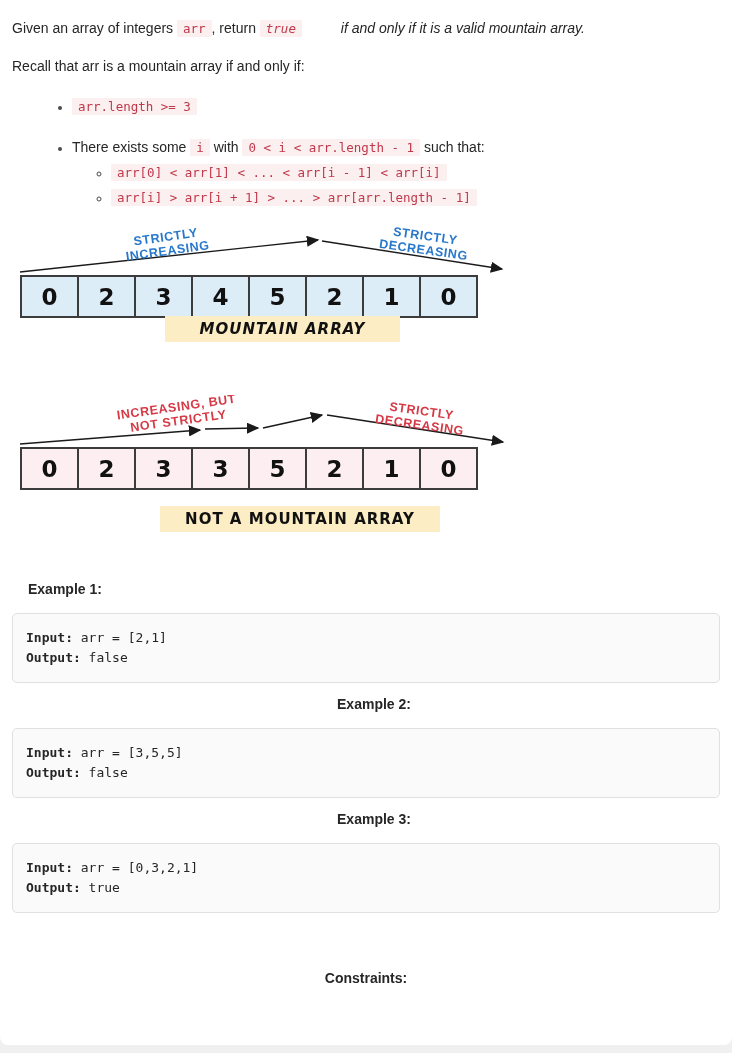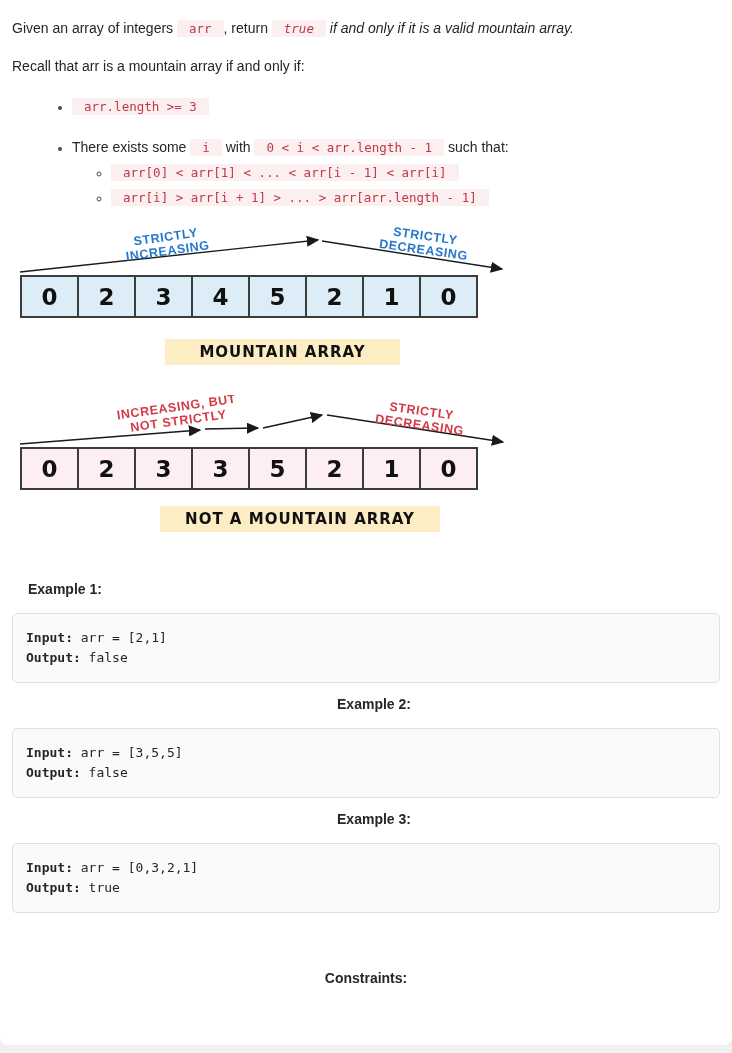--- a/index.html
+++ b/index.html
@@ -12,28 +12,28 @@
     overflow: hidden;
   }
   .content {
     width: 732px; height: 1045px;
     background: #ffffff;
     border-radius: 0 0 8px 8px;
     padding: 18px 12px 0 12px;
     overflow: hidden;
   }
   p.para { margin: 0 0 17px 0; font-size: 14px; line-height: 21px; }
-  p.para em { color: var(--body-text, #262626); }
+  p.para em { color: var(--body-text, #262626); margin-left: 35px; }
   code.ic {
     font-family: "DejaVu Sans Mono", monospace;
     font-size: 12.5px;
     color: var(--inline-code-text, #c0394b);
     background: var(--inline-code-bg, #fbefef);
     border-radius: 1px;
-    padding: 1px 12px;
+    padding: 1px 6px;
     white-space: nowrap;
   }
   code.ic.it { font-style: italic; }
   ul.rules { margin: 15px 0 0 0; padding-left: 44px; font-size: 14px; }
   ul.rules > li { line-height: 24px; margin: 16px; }
   ul.subrules { list-style: circle; margin: 0; padding-left: 39px; }
   ul.subrules > li { line-height: 24px; }
   ul.rules li::marker, ul.subrules li::marker { color: #4b4b4b; font-size: 12px; }
 
   
@@ -59,21 +59,21 @@
   .diagram.d1 .cell { background: var(--cell-blue-bg, #ddedf7); }
   .diagram.d2 .cell { background: var(--cell-pink-bg, #fdeef2); }
   .caption {
     position: absolute;
     background: var(--caption-bg, #fcedc4);
     color: #111111;
     font-family: "DejaVu Sans", sans-serif;
     font-weight: bold; font-size: 15px; letter-spacing: 1px;
     text-align: center;
   }
-  .diagram.d1 .caption { left: 153px; top: 113px; width: 235px; height: 26px; line-height: 26px; }
+  .diagram.d1 .caption { left: 153px; top: 90px; width: 235px; height: 26px; line-height: 26px; font-style: italic; }
   .diagram.d2 .caption { left: 148px; top: 111px; width: 280px; height: 26px; line-height: 26px; }
 
   
   .ex-title { margin: 0; font-size: 14px; font-weight: bold; line-height: 18px; padding-left: 16px; }
   .ex-title.first { margin-top: 47px; }
   .ex-title.later { margin-top: 12px; text-align: center; }
   .ex-pre {
     margin-top: 15px;
     background: var(--example-block-bg, #fafafa);
     border: 1px solid var(--example-block-border, #e0e0e0);

